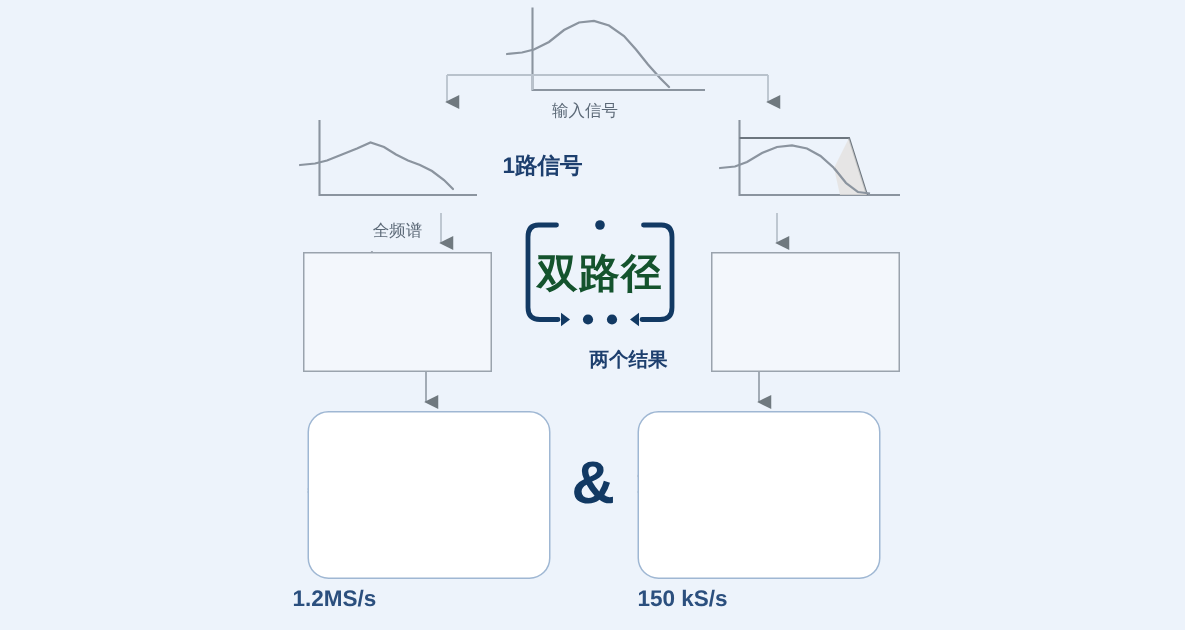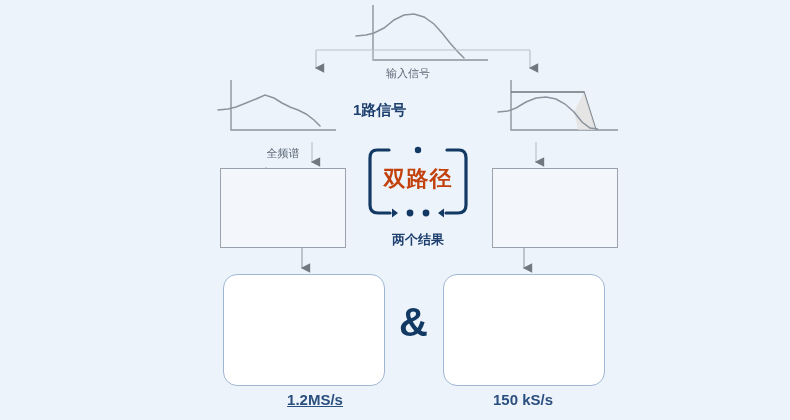--- a/index.html
+++ b/index.html
@@ -2,26 +2,26 @@
 <html><head>
 <meta charset="utf-8">
 <style>
   html,body{margin:0;padding:0;}
   body{
     width:790px;height:420px;
     background:#edf3fb;
     font-family:"Liberation Sans","DejaVu Sans",sans-serif;
     overflow:hidden;position:relative;
   }
-  .stage{position:absolute;left:0;top:0;width:712px;height:420px;margin-left:18px;}
+  .stage{position:absolute;left:0;top:0;width:712px;height:420px;}
   .svg-layer{position:absolute;left:0;top:0;width:790px;height:420px;}
   .lbl{position:absolute;color:#5d6a78;font-size:11px;text-align:center;white-space:nowrap;}
-  .lbl-dark{position:absolute;color:#1d3f6e;font-size:13px;font-weight:bold;text-align:center;white-space:nowrap;}
+  .lbl-dark{position:absolute;color:#1d3f6e;font-size:13px;font-weight:bold;text-align:right;white-space:nowrap;}
   .lbl-sig{position:absolute;color:#1d3f6e;font-size:15px;font-weight:bold;text-align:left;white-space:nowrap;}
-  .badge-text{position:absolute;color:#c2410c;font-size:22px;font-weight:bold;letter-spacing:1px;white-space:nowrap;}
+  .badge-text{position:absolute;color:#14532d;font-size:27px;font-weight:bold;letter-spacing:1px;white-space:nowrap;}
   .amp{position:absolute;color:#123963;font-size:40px;font-weight:bold;line-height:1;}
   .rate{position:absolute;color:#2b4f7e;font-size:15px;font-weight:bold;white-space:nowrap;}
   .panel-box{position:absolute;border:1px solid #9aa3ad;background:#f3f7fc;}
   .card{position:absolute;background:#ffffff;border:1px solid #9fb7d3;border-radius:14px;overflow:hidden;}
 </style>
 </head>
 <body>
 
 <div class="stage">
 
@@ -161,16 +161,16 @@
   <div class="lbl" style="left:335px;top:66px;width:110px;">输入信号</div>
   <div class="lbl-sig" style="left:335px;top:101px;width:110px;">1路信号</div>
 
   <div class="lbl" style="left:215px;top:146px;width:100px;">全频谱</div>
 
   <div class="badge-text" style="left:358px;top:164px;width:84px;text-align:center;">双路径</div>
   <div class="lbl-dark" style="left:355px;top:231px;width:90px;">两个结果</div>
 
   <div class="amp" style="left:381px;top:302px;">&amp;</div>
 
-  <div class="rate" style="left:217px;top:391px;width:160px;text-align:center;text-decoration:underline;">1.2MS/s</div>
-  <div class="rate" style="left:425px;top:391px;width:160px;text-align:center;">150 kS/s</div>
+  <div class="rate" style="left:195px;top:391px;width:160px;text-align:left;">1.2MS/s</div>
+  <div class="rate" style="left:425px;top:391px;width:160px;">150 kS/s</div>
 
 </div>
 
 </body></html>

